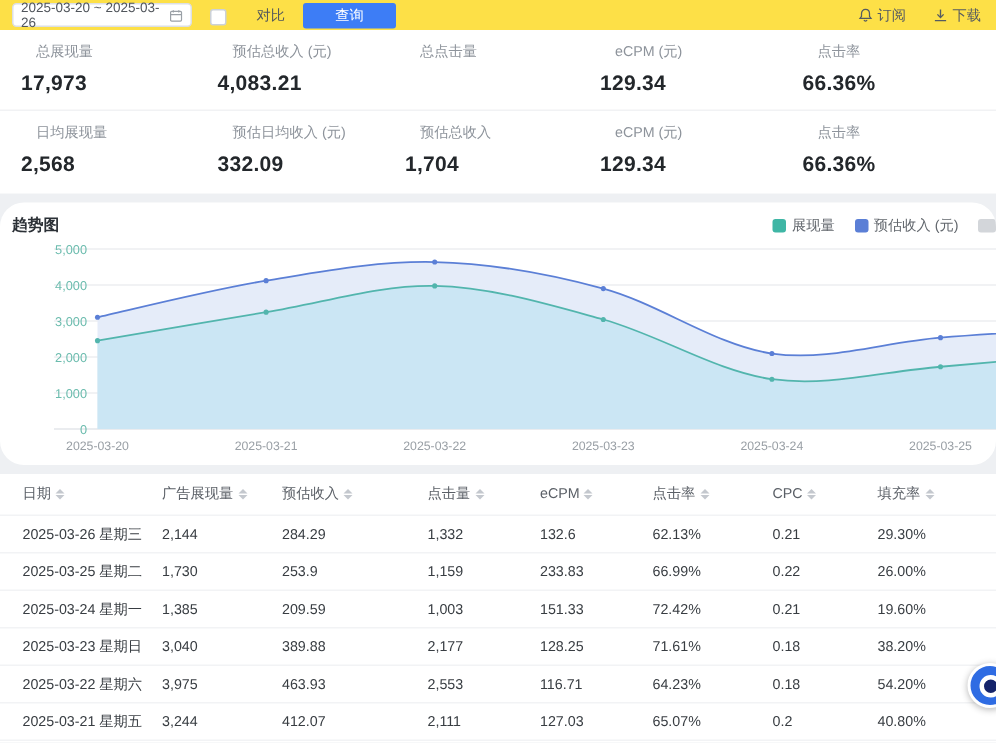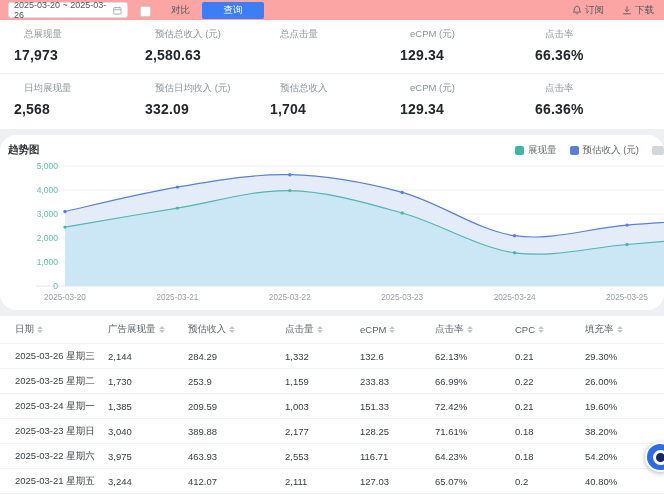--- a/index.html
+++ b/index.html
@@ -1,21 +1,21 @@
 <!DOCTYPE html>
 <html><head>
 <meta charset="utf-8">
 <style>
   * { margin:0; padding:0; box-sizing:border-box; }
   html,body { width:664px; height:495px; overflow:hidden; }
   body { background:#eef0f3; font-family:"Liberation Sans","DejaVu Sans",sans-serif; position:relative; }
   .card { background:#fff; }
 
   
-  .toolbar { height:20px; display:flex; align-items:center; padding:0 10px 0 8px; background:#fca5a5; }
+  .toolbar { height:20px; display:flex; align-items:center; padding:0 10px 0 8px; background:#fde047; }
   .date-input { display:flex; align-items:center; justify-content:space-between; border:1px solid #dcdfe4; border-radius:3px; height:16px; width:120px; padding:0 5px; font-size:9px; color:#51565c; background:#fff; }
   .cal-icon { width:9px; height:9px; }
   .compare { display:flex; align-items:flex-end; gap:20px; margin-left:12px; font-size:9.5px; color:#51565c; }
   .checkbox { width:11px; height:11px; border:1px solid #ccd1d8; border-radius:2px; background:#fff; }
   .query-btn { margin-left:12px; background:#3d7df6; color:#fff; border:none; border-radius:2px; font-size:9.5px; height:17px; width:62px; font-family:inherit; }
   .tool-spacer { flex:1; }
   .tool-link { display:flex; align-items:center; gap:3px; font-size:9.5px; color:#565b61; margin-left:18px; cursor:pointer; }
   .tool-link svg { width:10px; height:10px; }
 
   
@@ -89,21 +89,21 @@
 </div>
 
 <div class="summary card">
   <div class="summary-row">
     <div class="stat">
       <div class="stat-label">总展现量</div>
       <div class="stat-value">17,973</div>
     </div>
     <div class="stat">
       <div class="stat-label">预估总收入 (元)</div>
-      <div class="stat-value">2,580.63</div>
+      <div class="stat-value">4,083.21</div>
     </div>
     <div class="stat">
       <div class="stat-label">总点击量</div>
     </div>
     <div class="stat">
       <div class="stat-label">eCPM (元)</div>
       <div class="stat-value">129.34</div>
     </div>
     <div class="stat">
       <div class="stat-label">点击率</div>

